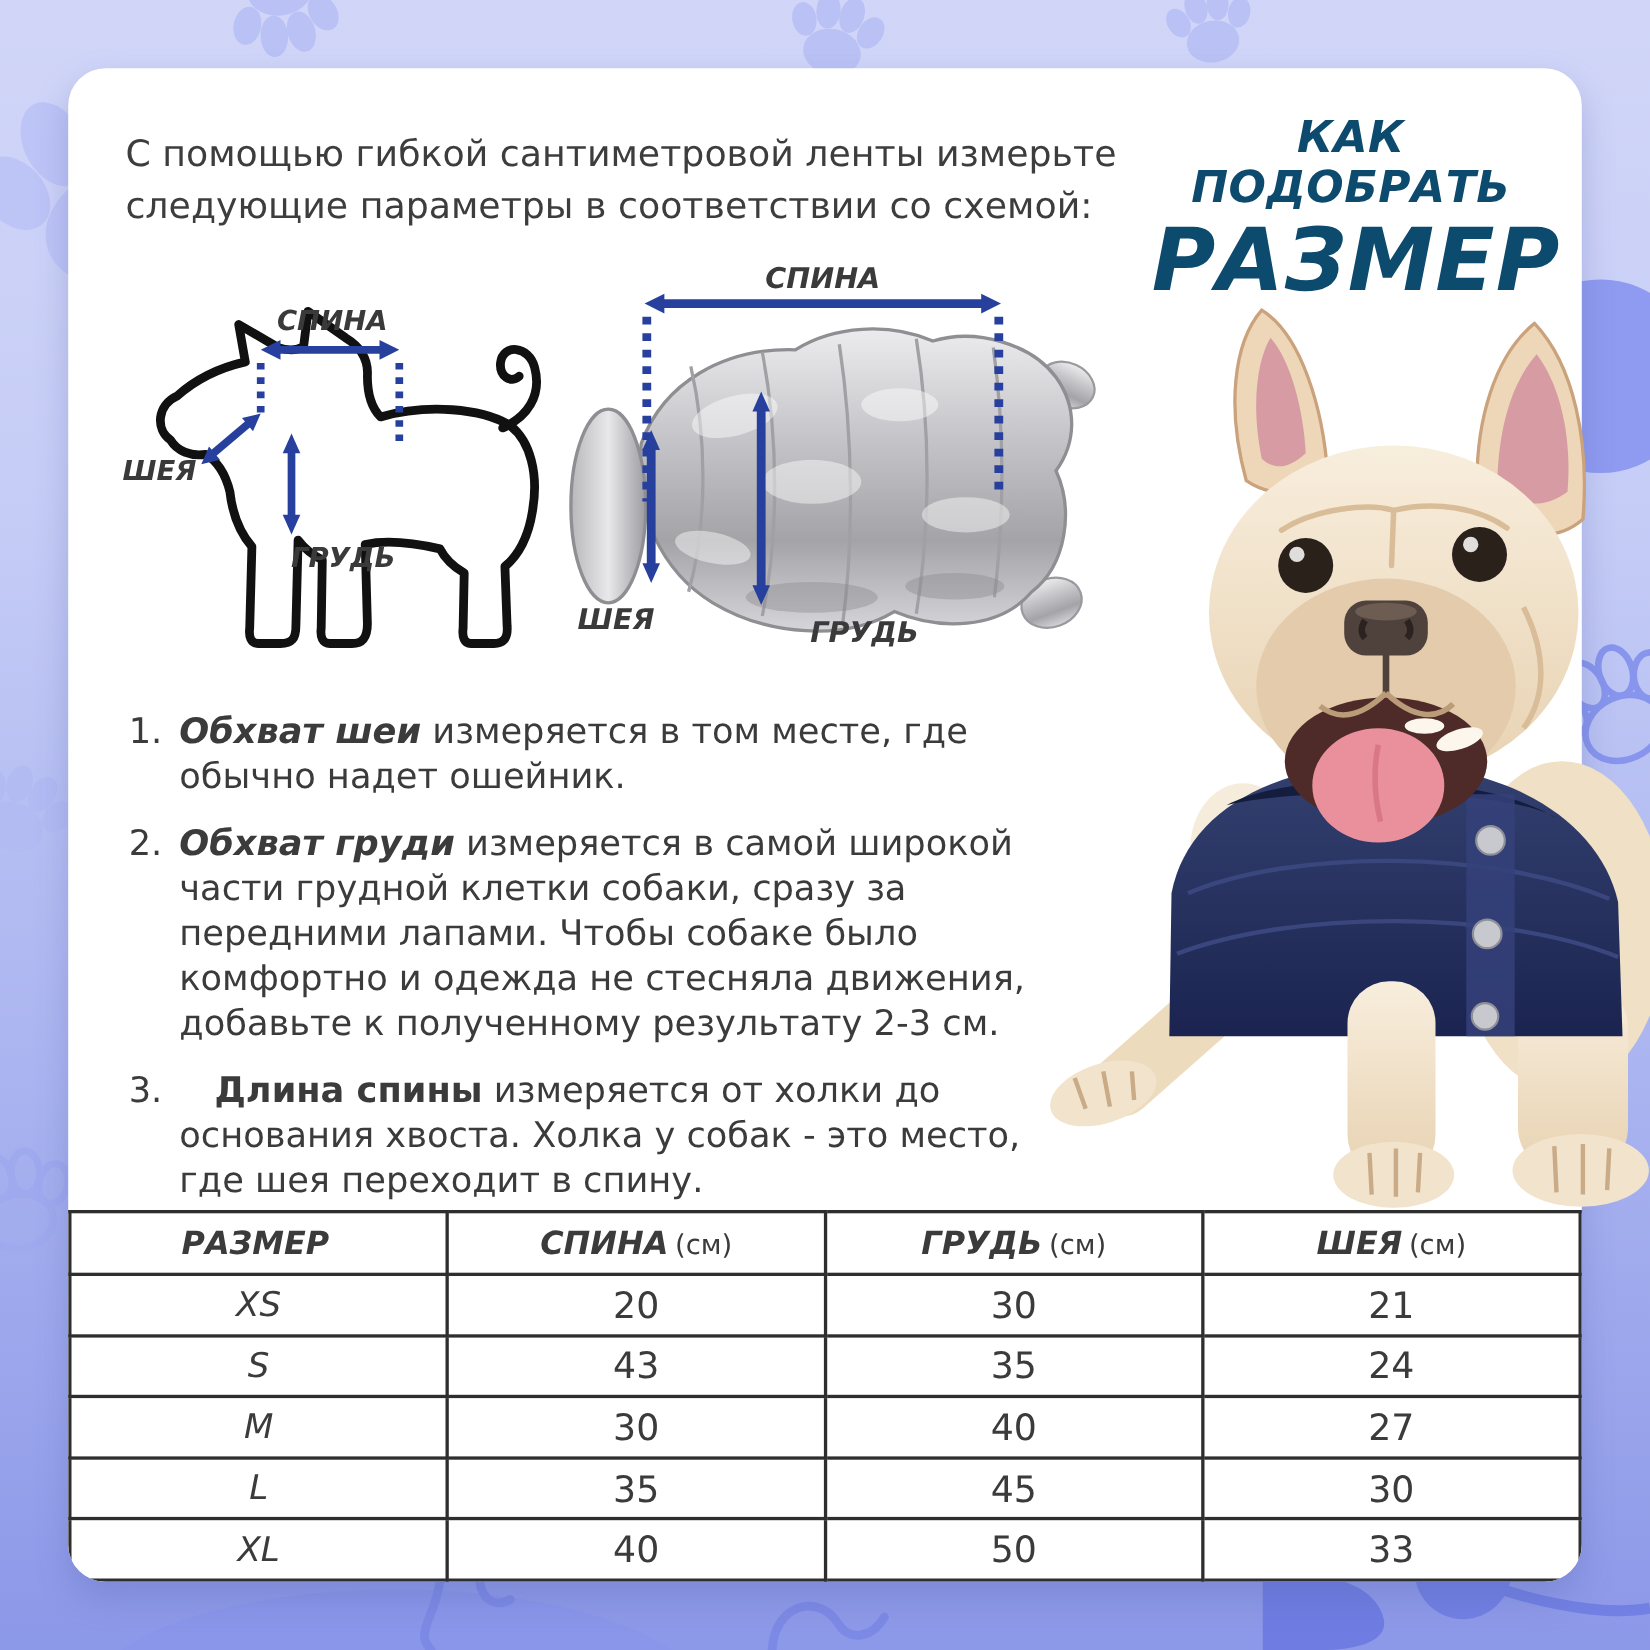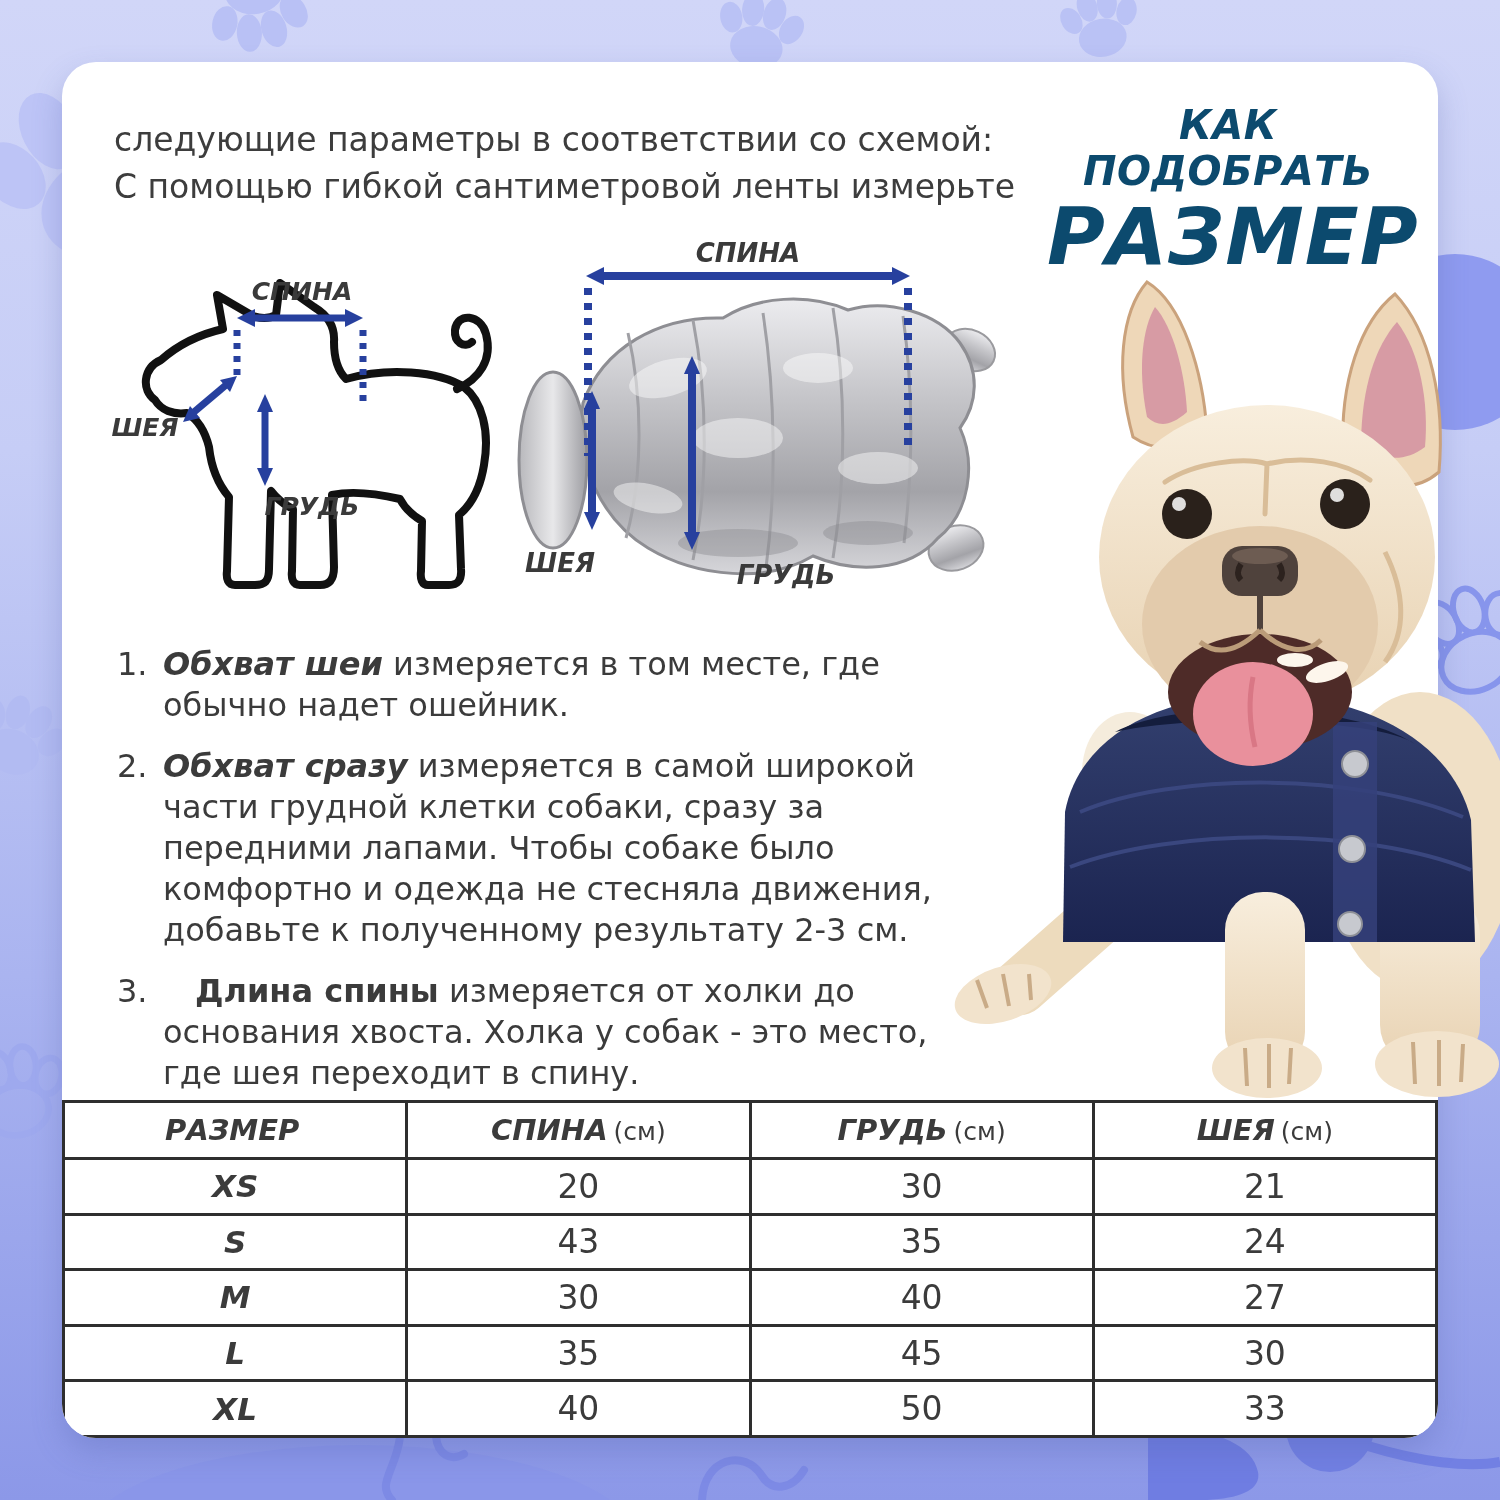--- a/index.html
+++ b/index.html
@@ -24,21 +24,21 @@
   .lead{font-weight:bold;font-style:italic;}
   .lead.noitalic{font-style:normal;margin-left:32px;}
   table.size-table{position:absolute;left:0;bottom:0;width:100%;height:338px;border-collapse:collapse;
                    table-layout:fixed;background:#fff;}
   .size-table th,.size-table td{border:3px solid #2e2e2e;text-align:center;vertical-align:middle;color:#3b3b3b;padding:0;}
   .size-table thead tr{height:57px;}
   .size-table tbody tr{height:47px;}
   .size-table th{font-size:29px;font-style:italic;font-weight:bold;}
   .h-unit{font-weight:normal;font-style:normal;font-size:25px;margin-left:6px;}
   .size-table td{font-size:33px;}
-  .size-table td.size{font-weight:bold;font-style:italic;font-size:31px;}
+  .size-table td.size{font-weight:normal;font-style:italic;font-size:31px;}
   .dog-photo{position:absolute;left:915px;top:252px;z-index:5;}
 </style>
 </head>
 <body>
 
 <div class="stage">
 
   <svg class="bg-decor" width="1500" height="1500" viewBox="0 0 1500 1500">
     <defs>
       <g id="paw">
@@ -61,22 +61,22 @@
     <path d="M 400 1437 C 396 1470 376 1484 392 1500 M 436 1437 C 438 1454 450 1462 464 1454" stroke="#7d8ae5" stroke-width="8" fill="none" stroke-linecap="round"></path>
     <path d="M 702 1500 C 704 1458 744 1448 762 1476 C 772 1492 792 1490 804 1470" stroke="#7d8ae5" stroke-width="8" fill="none" stroke-linecap="round"></path>
     <path d="M 1148 1432 C 1200 1424 1252 1440 1258 1472 C 1262 1494 1230 1502 1180 1500 L 1148 1500 Z" fill="#6f7de2"></path>
     <circle cx="1330" cy="1428" r="44" fill="#7280e3"></circle>
     <path d="M 1368 1446 C 1420 1462 1468 1468 1500 1462" stroke="#7280e3" stroke-width="10" fill="none"></path>
   </svg>
 
   <div class="card">
 
     <div class="intro">
+      <div>С помощью гибкой сантиметровой ленты измерьте</div>
       <div>следующие параметры в соответствии со схемой:</div>
-      <div>С помощью гибкой сантиметровой ленты измерьте</div>
     </div>
 
     <div class="heading">
       <div class="l1">КАК ПОДОБРАТЬ</div>
       <div class="l2">РАЗМЕР</div>
     </div>
 
     <svg class="dog-diagram" width="400" height="332" viewBox="0 0 400 332">
       <g fill="none" stroke="#111" stroke-width="8" stroke-linejoin="round" stroke-linecap="round">
         <path d="M 50 132 C 36 122 38 100 56 92 C 74 76 96 66 118 61 L 112 27 L 148 48 C 157 51 164 51 171 47 L 175 15 L 209 39 C 224 48 230 60 229 74 C 229 90 233 103 241 111 C 283 99 333 103 359 119 C 377 133 385 163 379 197 C 375 222 366 237 354 247 L 356 301 C 357 313 352 317 344 317 L 323 317 C 317 317 315 311 316 303 L 317 253 C 307 247 299 239 295 231 C 269 225 245 223 227 227 L 229 299 C 229 311 225 317 215 317 L 195 317 C 188 317 186 311 187 303 L 188 241 C 180 237 172 231 166 223 L 164 301 C 164 313 160 317 150 317 L 130 317 C 123 317 121 311 122 303 L 124 229 C 112 215 106 197 104 179 C 100 163 92 151 82 145 C 68 147 56 142 50 132 Z"></path>
@@ -156,21 +156,21 @@
       <text class="dlabel" x="278" y="346" font-size="26" text-anchor="middle">ГРУДЬ</text>
     </svg>
 
     <div class="list">
       <div class="item">
         <span class="num">1.</span>
         <span class="lead">Обхват шеи</span><span> измеряется в том месте, где обычно надет ошейник.</span>
       </div>
       <div class="item">
         <span class="num">2.</span>
-        <span class="lead">Обхват сразу</span><span> измеряется в самой широкой части грудной клетки собаки, сразу за передними лапами. Чтобы собаке было комфортно и одежда не стесняла движения, добавьте к полученному результату 2-3 см.</span>
+        <span class="lead">Обхват груди</span><span> измеряется в самой широкой части грудной клетки собаки, сразу за передними лапами. Чтобы собаке было комфортно и одежда не стесняла движения, добавьте к полученному результату 2-3 см.</span>
       </div>
       <div class="item">
         <span class="num">3.</span>
         <span class="lead noitalic">Длина спины</span><span> измеряется от холки до основания хвоста. Холка у собак - это место, где шея переходит в спину.</span>
       </div>
     </div>
 
     <table class="size-table">
       <thead>
         <tr>

